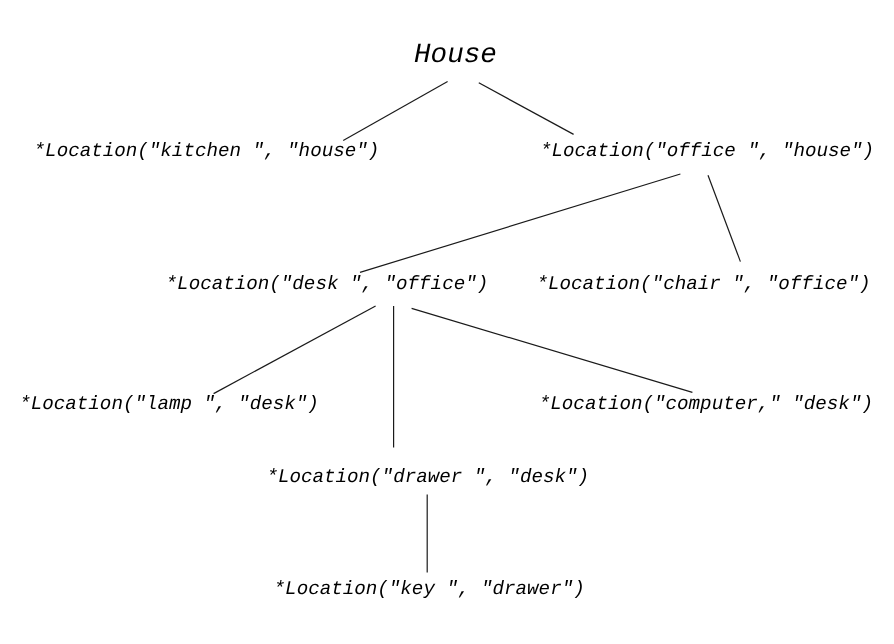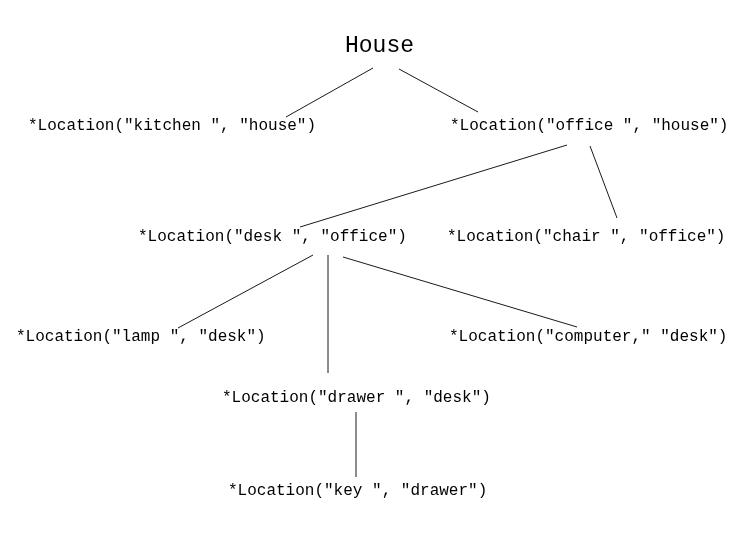--- a/index.html
+++ b/index.html
@@ -9,20 +9,21 @@
     height: 537px;
     background: #ffffff;
     overflow: hidden;
     font-family: "Liberation Mono", "DejaVu Sans Mono", monospace;
   }
   .canvas {
     position: relative;
     width: 745px;
     height: 537px;
     background: #ffffff;
+    font-style: italic;
   }
   .edges-svg {
     position: absolute;
     left: 0;
     top: 0;
     width: 745px;
     height: 537px;
   }
   .edges-svg line {
     stroke: #1a1a1a;

